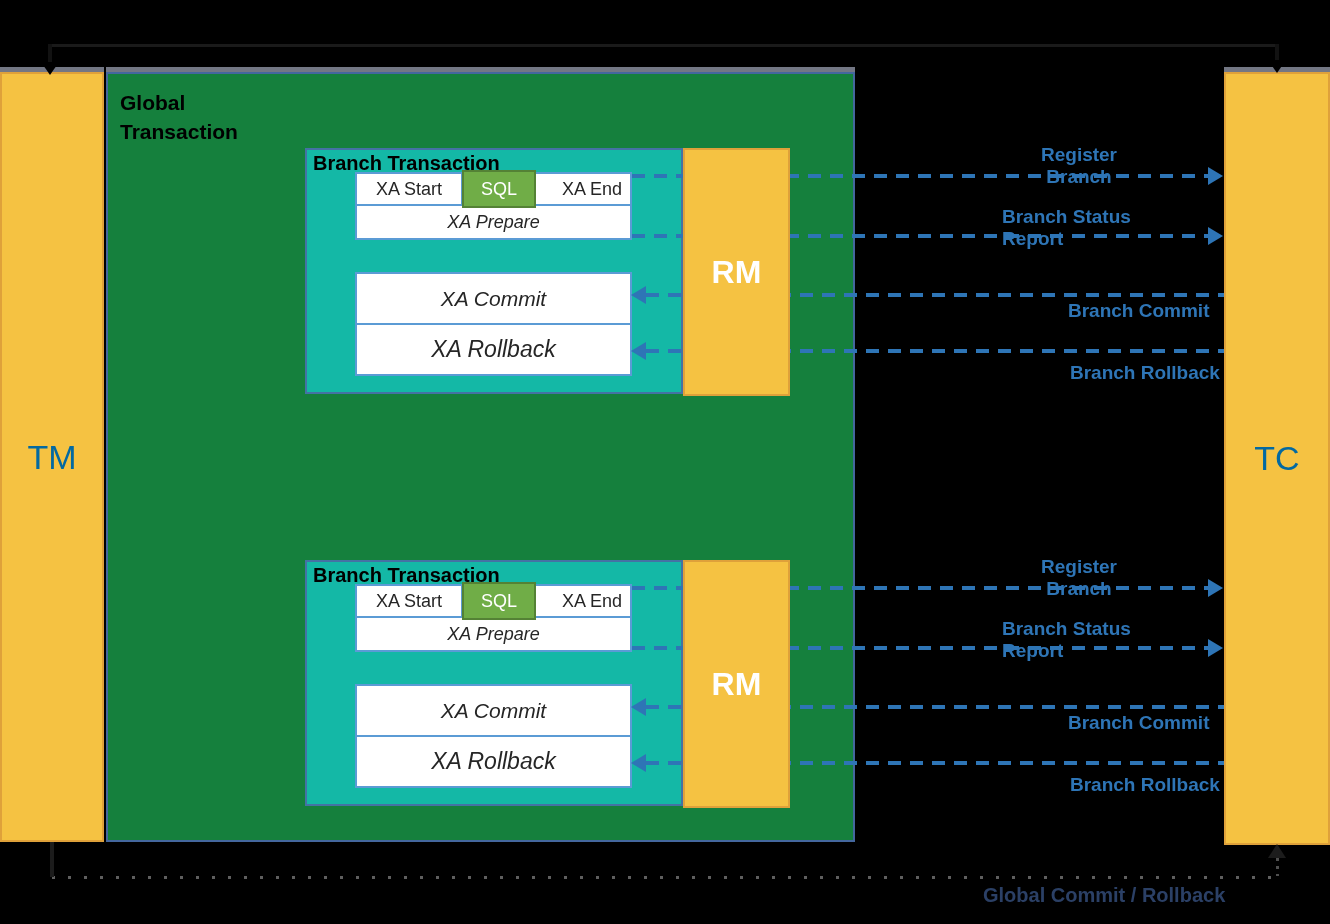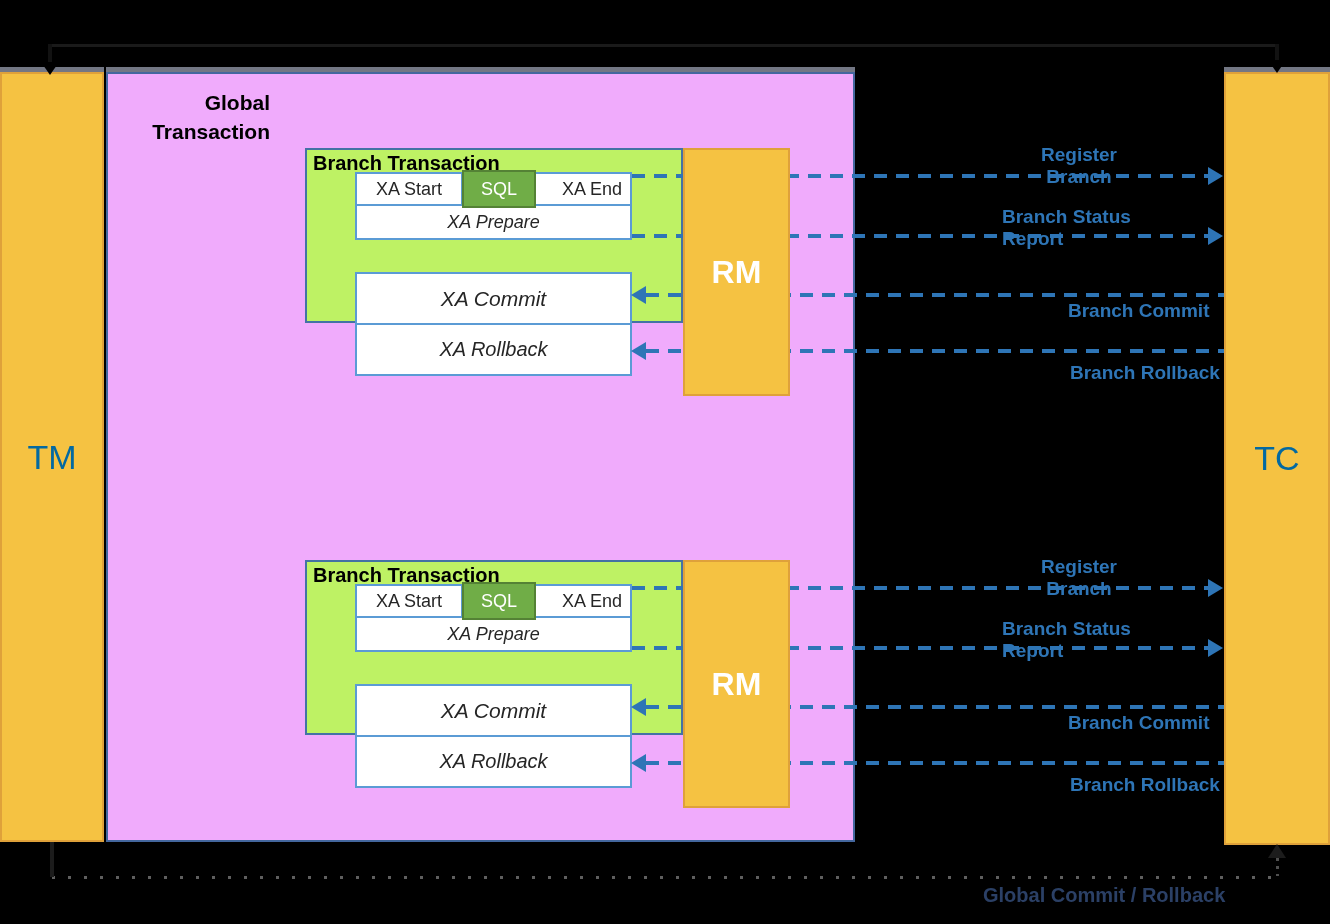--- a/index.html
+++ b/index.html
@@ -7,51 +7,51 @@
     --sql-fill:#70AD47; --sql-border:#548235;
     --box-border:#5B9BD5; --branch-border:#4472A4; --global-border:#44679E;
     --msg:#2E75B6; --bg:#000000; --faint:#2B4066;
   }
   *{margin:0;padding:0;box-sizing:border-box;font-family:"Liberation Sans",sans-serif;}
   html,body{background:#000;}
   .canvas{position:relative;width:1330px;height:924px;background:var(--bg);overflow:hidden;}
 
   
   .global-box{position:absolute;left:106px;top:72px;width:749px;height:770px;
-    background:#f0abfc;border:2px solid var(--global-border);
-    box-shadow:0 -5px 0 0 rgba(128,132,146,.9);z-index:1;text-align:right;}
+    background:#15803d;border:2px solid var(--global-border);
+    box-shadow:0 -5px 0 0 rgba(128,132,146,.9);z-index:1;}
   .global-title{position:absolute;left:12px;top:14px;font-size:21px;font-weight:bold;
     color:#000;line-height:29px;width:150px;}
   .actor{position:absolute;display:flex;align-items:center;justify-content:center;
     background:var(--actor-fill);border:2px solid var(--actor-border);
     box-shadow:0 -5px 0 0 rgba(128,132,146,.9);z-index:4;}
   .actor span{color:#0369a1;font-size:34px;font-weight:normal;}
   .actor.tm{left:0;top:72px;width:104px;height:770px;}
   .actor.tc{left:1224px;top:72px;width:106px;height:773px;}
 
   
   .branch-row{position:absolute;left:0;width:1330px;height:250px;}
   .branch-row.b1{top:148px;} .branch-row.b2{top:560px;}
-  .branch-box{position:absolute;left:305px;top:0;width:378px;height:175px;
-    background:#bef264;border:2px solid var(--branch-border);z-index:2;padding-left:43px;}
+  .branch-box{position:absolute;left:305px;top:0;width:378px;height:246px;
+    background:#14b8a6;border:2px solid var(--branch-border);z-index:2;padding-left:43px;}
   .branch-title{position:absolute;left:6px;top:2px;font-size:20px;font-weight:bold;color:#000;}
   .xa-row{position:absolute;left:48px;top:22px;width:277px;height:34px;display:flex;
     background:#fff;border:2px solid var(--box-border);}
   .xa-cell{display:flex;align-items:center;justify-content:center;
     font-size:18px;color:#262626;}
   .xa-cell.start{width:106px;border-right:2px solid var(--box-border);}
   .xa-cell.sql{width:74px;background:var(--sql-fill);border:2px solid var(--sql-border);
     margin:-4px -1px;color:#fff;z-index:1;}
   .xa-cell.endc{flex:1;margin-left:19px;}
   .xa-box{position:absolute;left:48px;width:277px;background:#fff;
     border:2px solid var(--box-border);display:flex;align-items:center;justify-content:center;
     font-style:italic;color:#262626;}
   .xa-box.prepare{top:54px;height:36px;font-size:18px;}
   .xa-box.commitb{top:122px;height:53px;font-size:21px;}
-  .xa-box.rollbackb{top:173px;height:53px;font-size:20px;}
+  .xa-box.rollbackb{top:173px;height:53px;font-size:23px;}
   .rm{position:absolute;left:683px;top:0;width:107px;height:248px;
     background:var(--actor-fill);border:2px solid var(--actor-border);
     display:flex;align-items:center;justify-content:center;z-index:3;}
   .rm span{color:#fff;font-size:32px;font-weight:bold;}
 
   
   .dash{position:absolute;height:4px;z-index:2;
     background:repeating-linear-gradient(90deg,var(--msg) 0 13px,transparent 13px 22px);}
   .dash.rt{left:632px;width:576px;}
   .dash.lt{left:646px;width:578px;}

